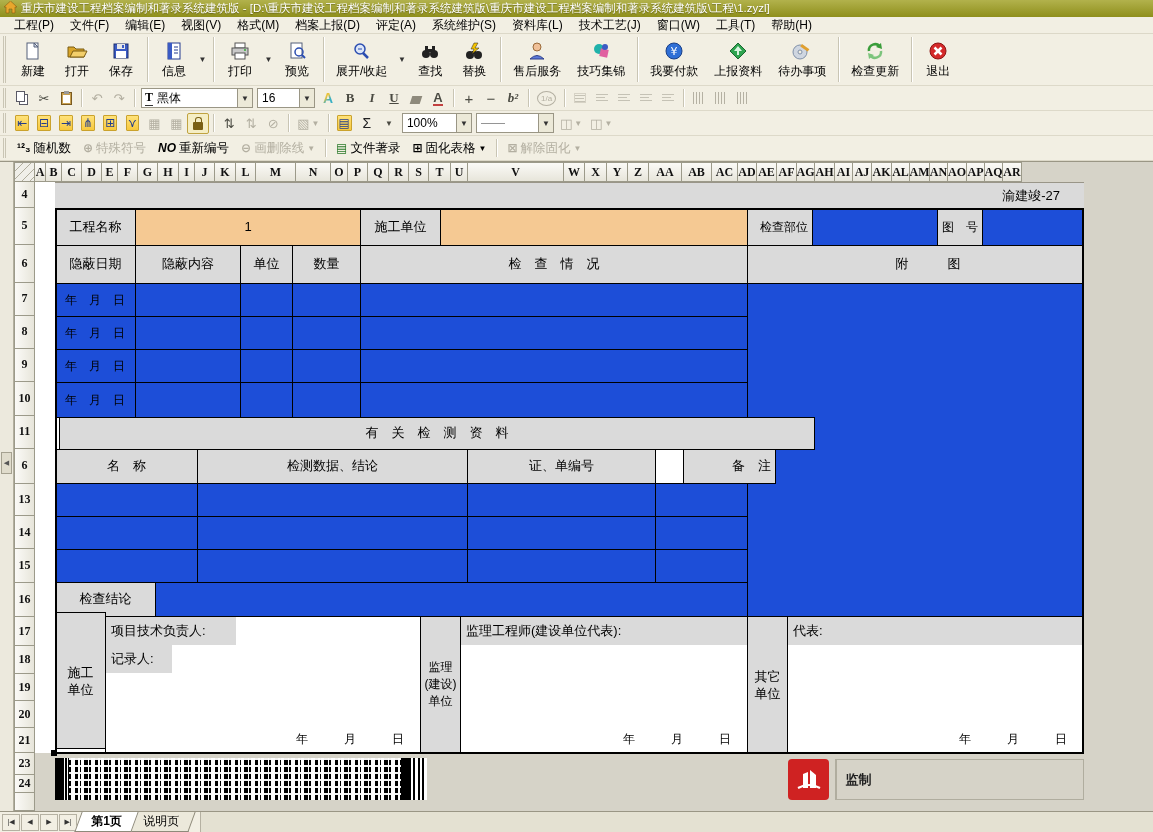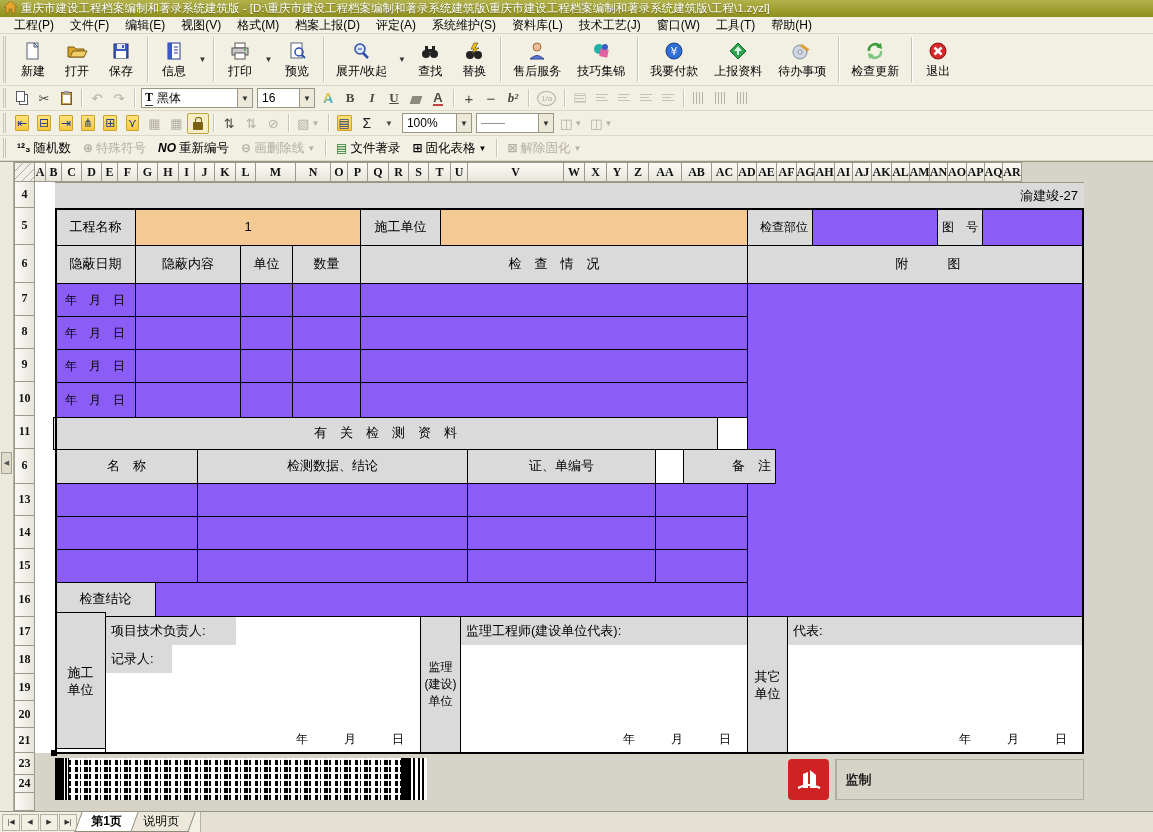--- a/index.html
+++ b/index.html
@@ -76,26 +76,26 @@
   .rowheaders{width:21px;flex:0 0 21px;display:flex;flex-direction:column;}
   .rowhdr{width:21px;border:1px solid #9c9a8a;border-top:none;background:linear-gradient(90deg,#fbfaf7,#e7e5da);
           font-family:"Liberation Serif","DejaVu Serif",serif;font-size:12px;font-weight:bold;
           display:flex;align-items:center;justify-content:center;color:#111;}
   .canvas{flex:1;position:relative;background:#d6d3c8;overflow:hidden;}
   .whitebase{position:absolute;left:0;top:0;width:1049px;height:571px;background:#fff;}
   .fc{position:absolute;border:1px solid #000;display:flex;align-items:center;justify-content:center;
       font-size:13px;color:#000;line-height:1.25;}
   .fc.g{background:#dadada;}
   .fc.o{background:#f5c993;}
-  .fc.w{background:#8b5cf6;}
+  .fc.w{background:#1d4ed8;}
   .fc.small{font-size:12px;}
   .fc.datecell{justify-content:flex-start;padding-left:9px;font-size:12px;}
   .fc.unit{white-space:pre-line;text-align:center;line-height:17px;}
   .row4{position:absolute;background:#dadada;border-top:1px solid #999588;display:flex;align-items:center;
-        justify-content:flex-end;padding-right:6px;font-size:13px;}
+        justify-content:flex-end;padding-right:24px;font-size:13px;}
   .form-outline{position:absolute;border:2px solid #000;pointer-events:none;}
   .sel-handle{position:absolute;width:6px;height:6px;background:#000;}
   .sigblock{position:absolute;background:#fff;border:1px solid #000;}
   .sig-label{position:absolute;background:#dadada;font-size:13px;display:flex;align-items:center;padding:0 5px;white-space:nowrap;}
   .sig-date{position:absolute;bottom:4px;right:16px;display:flex;gap:36px;font-size:12px;}
   .barcode{position:absolute;background:#fff;
      background-image:
        repeating-linear-gradient(0deg,transparent 0 5px,rgba(255,255,255,.95) 5px 7px),
        repeating-linear-gradient(90deg,#000 0 3px,#fff 3px 5px,#000 5px 6px,#fff 6px 9px,#000 9px 13px,#fff 13px 14px,#000 14px 16px,#fff 16px 20px);}
   .barcode::before{content:"";position:absolute;left:0;top:0;width:14px;height:100%;
@@ -626,21 +626,21 @@
           <div class="fc w" style="left:205px;top:167px;width:53px;height:34px;"></div>
           <div class="fc w" style="left:257px;top:167px;width:69px;height:34px;"></div>
           <div class="fc w" style="left:325px;top:167px;width:388px;height:34px;"></div>
 
           <div class="fc w datecell" style="left:20px;top:200px;width:81px;height:36px;">年　月　日</div>
           <div class="fc w" style="left:100px;top:200px;width:106px;height:36px;"></div>
           <div class="fc w" style="left:205px;top:200px;width:53px;height:36px;"></div>
           <div class="fc w" style="left:257px;top:200px;width:69px;height:36px;"></div>
           <div class="fc w" style="left:325px;top:200px;width:388px;height:36px;"></div>
 
-          <div class="fc g" style="left:18px;top:235px;width:665px;height:33px;">有　关　检　测　资　料</div>
+          <div class="fc g" style="left:24px;top:235px;width:756px;height:33px;">有　关　检　测　资　料</div>
 
           <div class="fc g" style="left:20px;top:267px;width:143px;height:35px;">名　称</div>
           <div class="fc g" style="left:162px;top:267px;width:271px;height:35px;">检测数据、结论</div>
           <div class="fc g" style="left:432px;top:267px;width:189px;height:35px;">证、单编号</div>
           <div class="fc g" style="left:648px;top:267px;width:93px;height:35px;padding-left:44px;">备　注</div>
 
           <div class="fc w" style="left:20px;top:301px;width:143px;height:34px;"></div>
           <div class="fc w" style="left:162px;top:301px;width:271px;height:34px;"></div>
           <div class="fc w" style="left:432px;top:301px;width:189px;height:34px;"></div>
           <div class="fc w" style="left:620px;top:301px;width:93px;height:34px;"></div>

